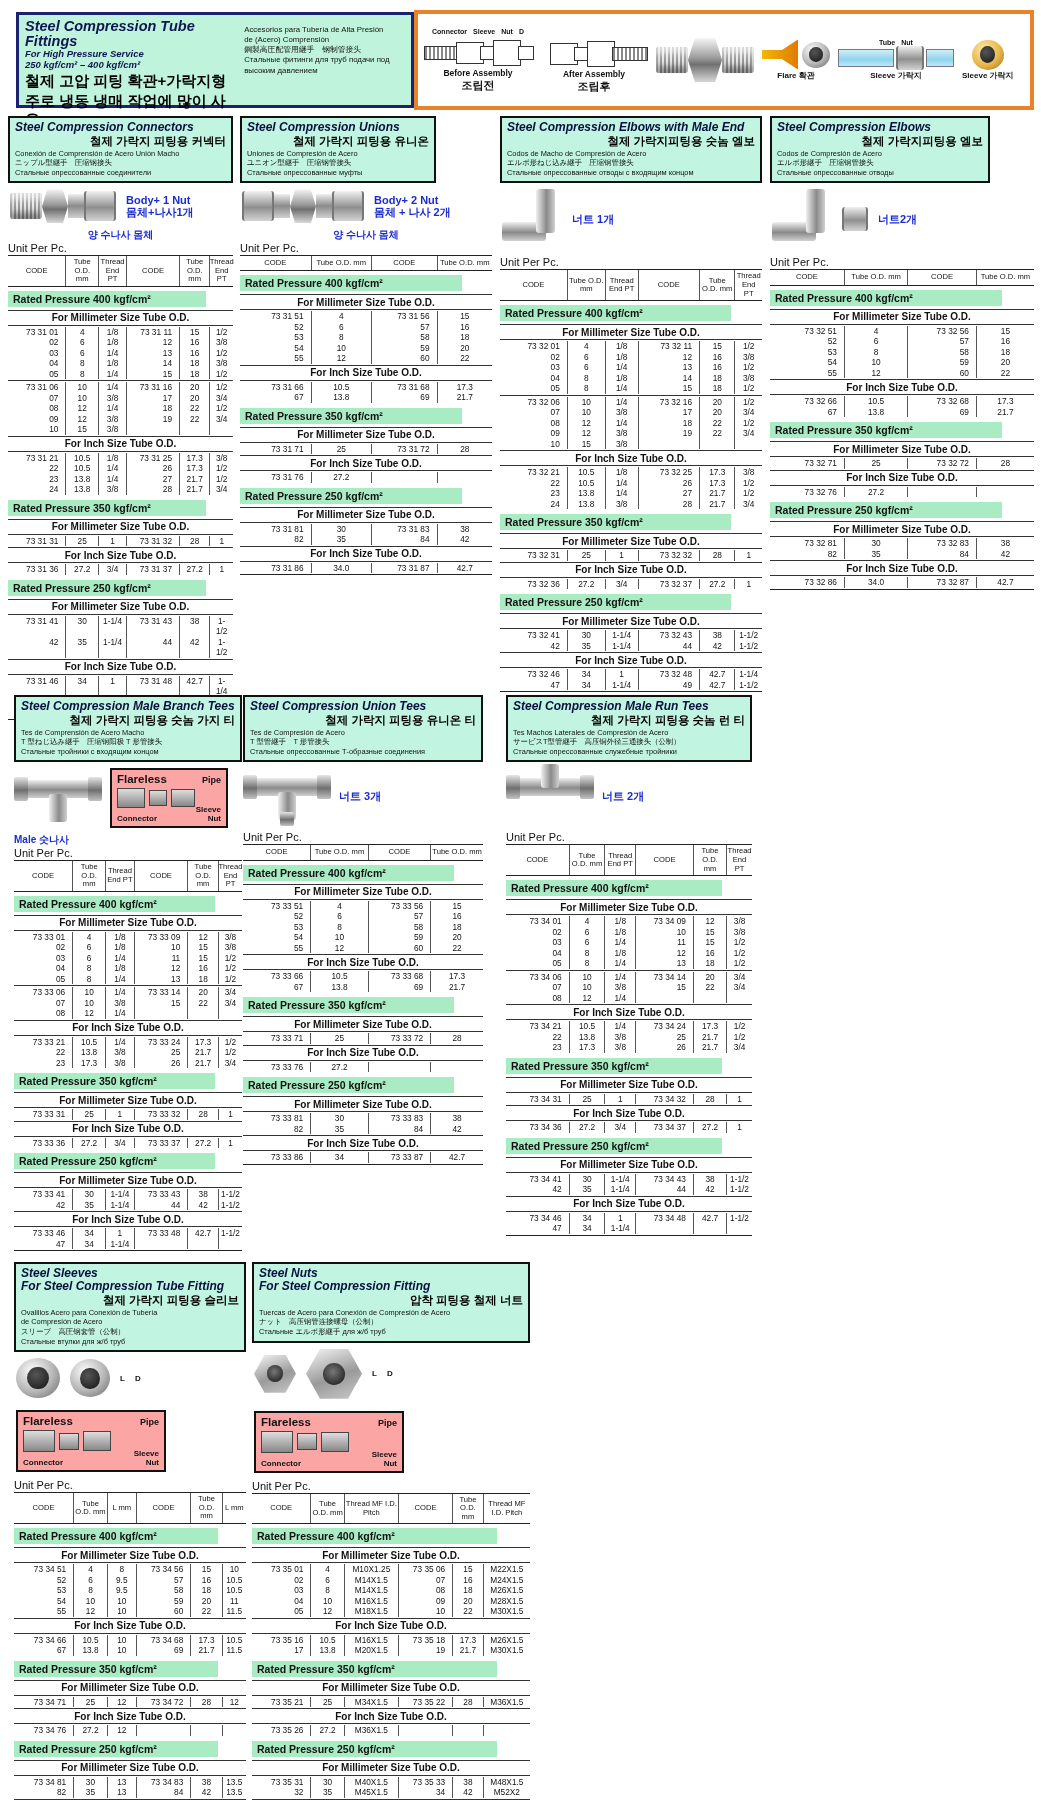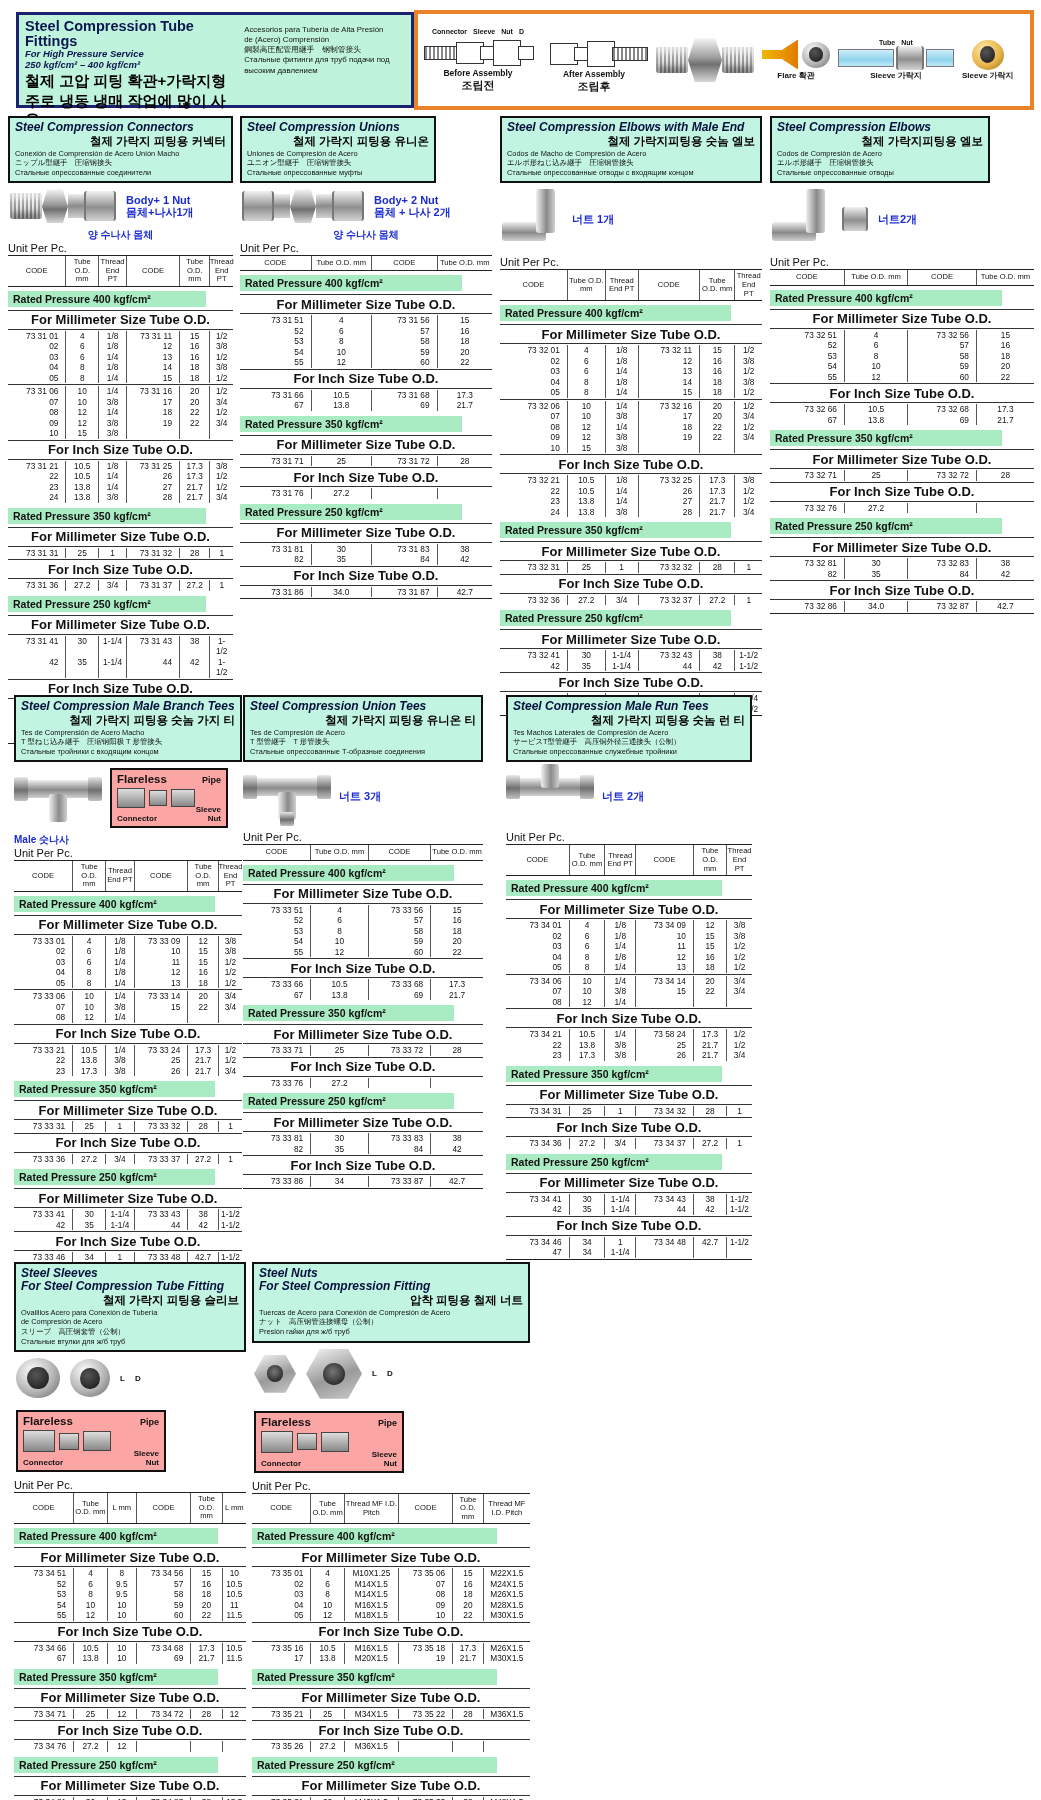--- a/index.html
+++ b/index.html
@@ -2,21 +2,21 @@
 <html><head>
 <meta charset="utf-8">
 <style>
   html,body{margin:0;padding:0;background:#888;}
   #page{position:relative;width:1041px;height:1800px;background:#ffffff;
         font-family:"Liberation Sans","DejaVu Sans",sans-serif;color:#111;overflow:hidden;}
   
   .title-box{position:absolute;left:16px;top:12px;width:398px;height:96px;
              border:3px solid #1b2370;background:#bff3dc;display:flex;box-sizing:border-box;padding:4px 6px;gap:6px;}
   .tb-left{width:57%;}
-  .tb-title{font-weight:bold;font-size:14.5px;color:#0d1650;line-height:1.05;}
+  .tb-title{font-style:italic;font-weight:bold;font-size:14.5px;color:#0d1650;line-height:1.05;}
   .tb-ital{font-style:italic;font-weight:bold;font-size:9.5px;color:#0d1650;line-height:1.15;}
   .tb-kr{font-weight:bold;font-size:15px;color:#000;line-height:1.3;}
   .tb-right{width:43%;font-size:7.8px;line-height:1.3;padding-top:6px;}
   .assembly-box{position:absolute;left:414px;top:10px;width:620px;height:100px;border:4px solid #e8832a;
                 background:#fff;box-sizing:border-box;display:flex;align-items:center;gap:8px;padding:2px 6px;}
   .asm-cell{display:flex;flex-direction:column;align-items:center;font-size:8px;}
   .asm-labels{font-size:7px;font-weight:bold;display:flex;gap:6px;}
   .asm-cap-en{font-weight:bold;font-size:8.5px;margin-top:1px;}
   .asm-cap-kr{font-weight:bold;font-size:11px;}
   .la{width:108px;height:30px;position:relative;margin-top:2px;}
@@ -76,21 +76,21 @@
   .grid{display:grid;}
   .cols6 .grid{grid-template-columns:25.5% 14.5% 12.5% 23.5% 13.5% 10.5%;}
   .cols4 .grid{grid-template-columns:28% 24% 26% 22%;}
   .nutsT .grid{grid-template-columns:21% 12% 19.5% 19.5% 11% 17%;}
   .thead{border-bottom:1.5px solid #222;}
   .tc{padding:0 2px;text-align:center;line-height:10.5px;border-left:1px solid #555;min-height:10.5px;}
   .trow .tc:first-child{border-left:none;}
   .hc{font-size:7.6px;line-height:8.6px;padding:2px 1px;display:flex;align-items:center;justify-content:center;}
   .tc.code{text-align:right;padding-right:7px;white-space:nowrap;}
   .pband{background:#a9ecc3;font-weight:bold;font-size:10.5px;padding:2px 5px;margin:4px 0 3px;width:88%;box-sizing:border-box;}
-  .sband{text-align:center;font-weight:bold;font-size:13px;border-top:1px solid #333;padding:1.5px 0;}
+  .sband{text-align:center;font-weight:bold;font-size:10px;border-top:1px solid #333;padding:1.5px 0;}
   .tgroup{border-top:1px solid #333;padding:1px 0;}
   
   .fl-box{border:2px solid #111;background:#fca5a5;width:150px;padding:3px 5px;box-sizing:border-box;font-weight:bold;position:relative;}
   .fl-top{display:flex;justify-content:space-between;align-items:baseline;}
   .fl-name{font-size:11.5px;} .fl-pipe{font-size:9px;}
   .fl-shapes{display:flex;align-items:center;gap:4px;margin:3px 0;}
   .fl-shapes i{display:block;background:linear-gradient(180deg,#ddd,#888);border:1px solid #444;}
   .fl-bot{display:flex;justify-content:space-between;font-size:8px;}
   .fl-mid{font-size:8px;text-align:right;margin-top:-6px;}
 </style>
@@ -1274,21 +1274,21 @@
             <div class="tc"></div>
             <div class="tc"></div>
           </div>
         </div>
         <div class="sband">For Inch Size Tube O.D.</div>
         <div class="tgroup">
           <div class="trow grid">
             <div class="tc code">73 34 21</div>
             <div class="tc">10.5</div>
             <div class="tc">1/4</div>
-            <div class="tc code">73 58 24</div>
+            <div class="tc code">73 34 24</div>
             <div class="tc">17.3</div>
             <div class="tc">1/2</div>
           </div>
           <div class="trow grid">
             <div class="tc code">22</div>
             <div class="tc">13.8</div>
             <div class="tc">3/8</div>
             <div class="tc code">25</div>
             <div class="tc">21.7</div>
             <div class="tc">1/2</div>
@@ -1531,21 +1531,21 @@
       </div>
   </div>
 
   <div class="sec" style="left:252px;top:1262px;width:278px;">
     <div class="sec-head">
       <div class="sec-title">Steel Nuts</div>
       <div class="sec-sub">For Steel Compression Fitting</div>
       <div class="sec-kr">압착 피팅용 철제 너트</div>
       <div class="sec-line">Tuercas de Acero para Conexión de Compresión de Acero</div>
       <div class="sec-line">ナット　高压钢管连接螺母（公制）</div>
-      <div class="sec-line">Presión гайки для ж/б труб</div>
+      <div class="sec-line">Стальные エルボ形継手 для ж/б труб</div>
     </div>
     <div class="imgzone">
       <span class="hexnut"></span>
       <span class="hexnut" style="width:56px;height:50px"></span>
       <span style="font-size:8px;font-weight:bold">L</span>
       <span style="font-size:8px;font-weight:bold">D</span>
     </div>
     <div class="imgzone">
       <div class="fl-box">
         <div class="fl-top">

